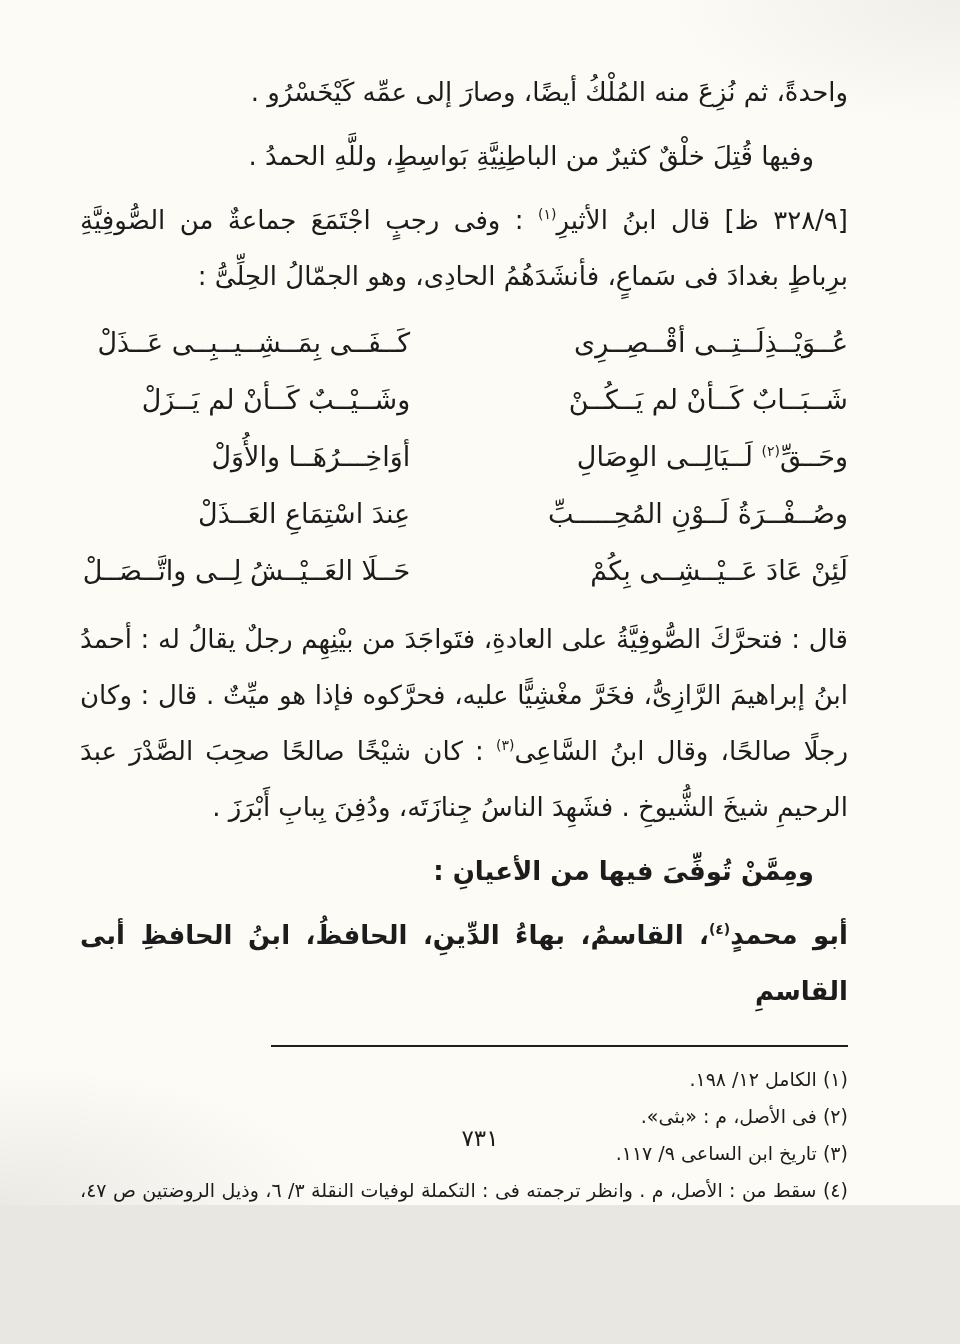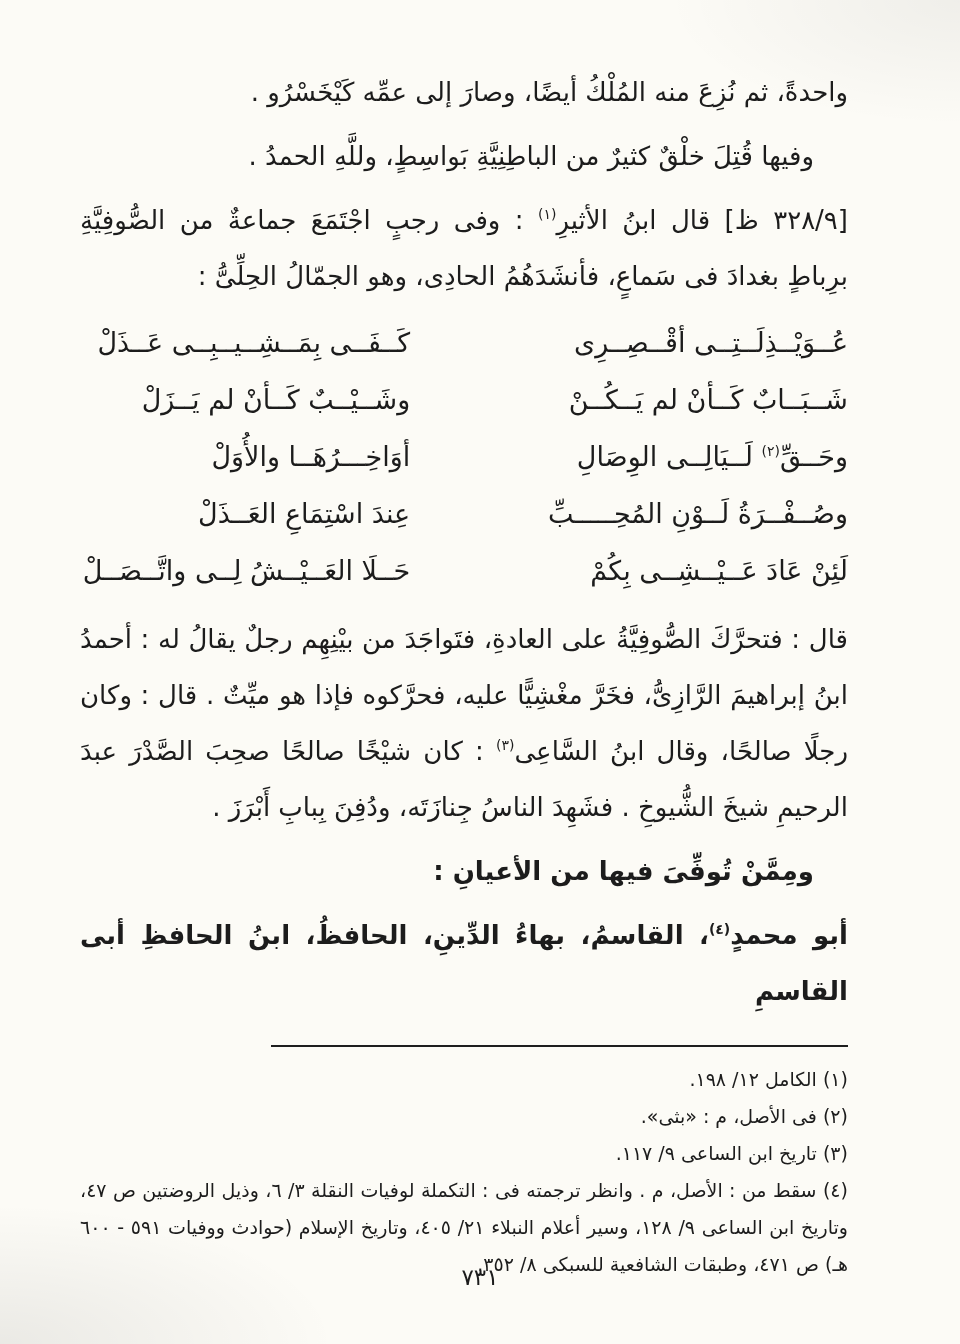--- a/index.html
+++ b/index.html
@@ -5,21 +5,21 @@
   * { margin: 0; padding: 0; box-sizing: border-box; }
   html, body { width: 960px; }
   body {
     width: 960px; height: 1344px;
     background: #e9e7e1;
     font-family: "DejaVu Sans", sans-serif;
     color: #1c1c1c;
   }
   .page {
     position: relative;
-    width: 960px; height: 1344px;
+    width: 960px; height: 1205px;
     background: #fcfbf6;
     direction: rtl;
     padding: 64px 112px 0 80px;
     overflow: hidden;
   }
   
   .page::before {
     content: ""; position: absolute; inset: 0; pointer-events: none;
     background:
       radial-gradient(420px 180px at 100% 0%, rgba(0,0,0,0.05), rgba(0,0,0,0) 70%),

